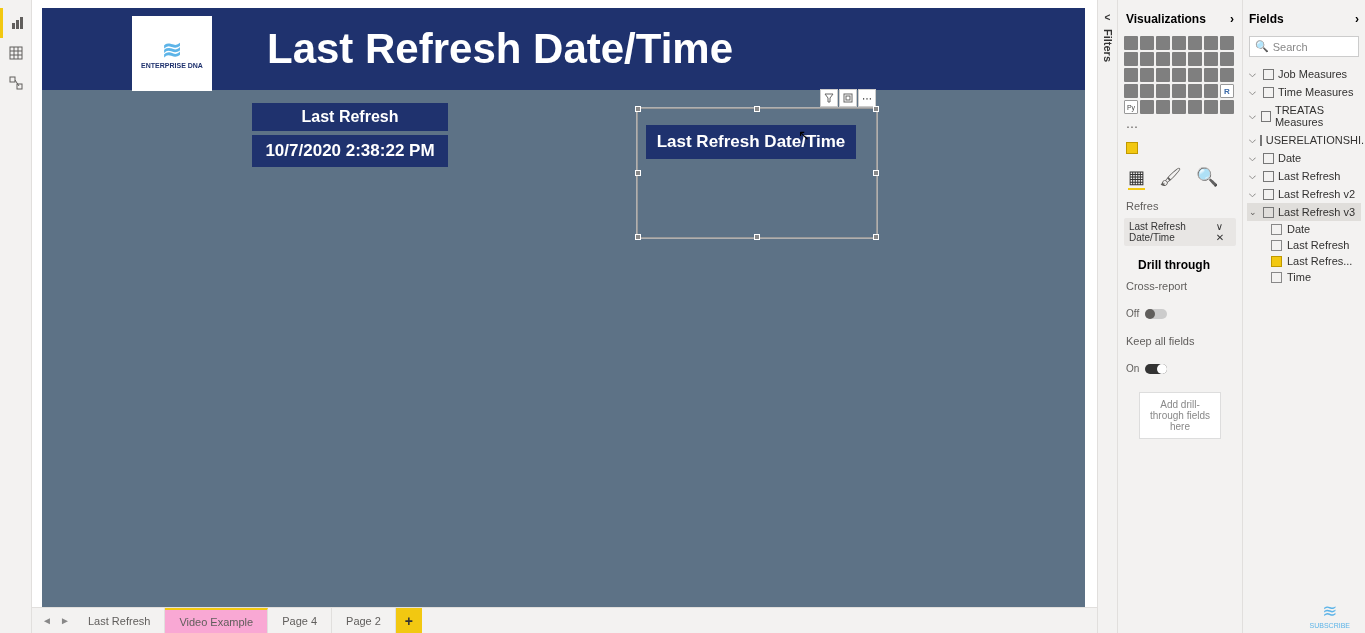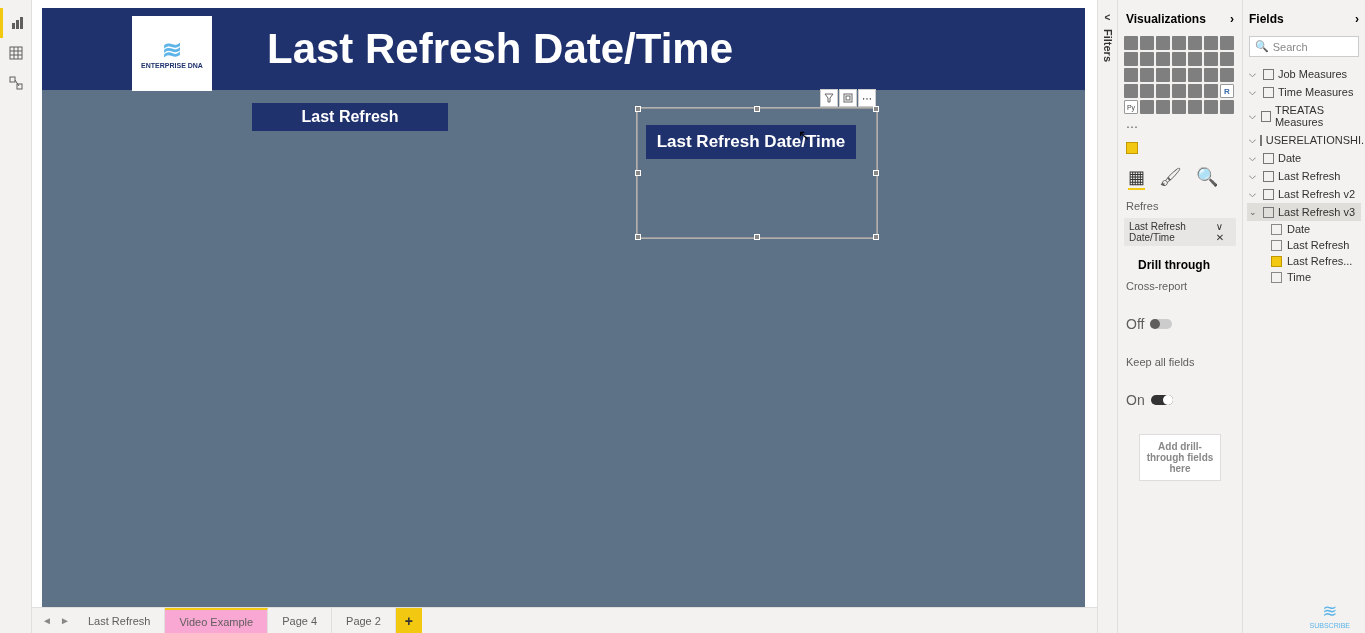--- a/index.html
+++ b/index.html
@@ -220,26 +220,26 @@
   border-radius: 2px;
   padding: 3px 5px;
   font-size: 10px;
   color: #333;
   display: flex;
   justify-content: space-between;
   align-items: center;
   margin: 2px 0;
 }
 .drill-title { font-weight: 600; font-size: 12px; margin: 10px 14px 4px; }
-.toggle-row { display:flex; align-items:center; gap:6px; font-size:14px; color:#605e5c; margin:20px 2px; }
+.toggle-row { display:flex; align-items:center; gap:6px; font-size:10px; color:#605e5c; margin:12px 2px; }
 .toggle { width:22px; height:10px; border-radius:5px; background:#ccc; position:relative; }
 .toggle.on { background: #333; }
 .toggle .knob { width:10px;height:10px;border-radius:50%;background:#605e5c; position:absolute;left:0;top:0;}
 .toggle.on .knob { left:12px; background:#fff;}
-.drill-drop { background:#fff; border:1px solid #ddd; padding:6px; font-size:10px; color:#888; text-align:center; margin:6px 15px;font-weight:bold;}
+.drill-drop { background:#fff; border:1px solid #ddd; padding:6px; font-size:10px; color:#888; text-align:center; margin:6px 15px;}
 
 .fields-panel {
   width: 123px;
   background: #f3f2f1;
   border-left: 1px solid #e1dfdd;
   padding: 6px 4px;
   display: flex;
   flex-direction: column;
 }
 .search-box {
@@ -320,20 +320,21 @@
     <div class="report-header">
       <div class="logo-box">
         <span class="dna-shape">≋</span>
         <span>ENTERPRISE DNA</span>
       </div>
       <div class="report-title">Last Refresh Date/Time</div>
     </div>
 
     <div class="card1">
       <div class="card-header">Last Refresh</div>
+      <div class="card-value">10/7/2020 2:38:22 PM</div>
     </div>
 
     <div class="card2-wrap">
       <div class="visual-toolbar">
         <div class="vt-btn">
             <svg width="10" height="10" viewBox="0 0 10 10">
               <path d="M1 1 L9 1 L6 5 L6 9 L4 9 L4 5 Z" fill="none" stroke="#666"></path>
             </svg>
           </div>
         <div class="vt-btn">

